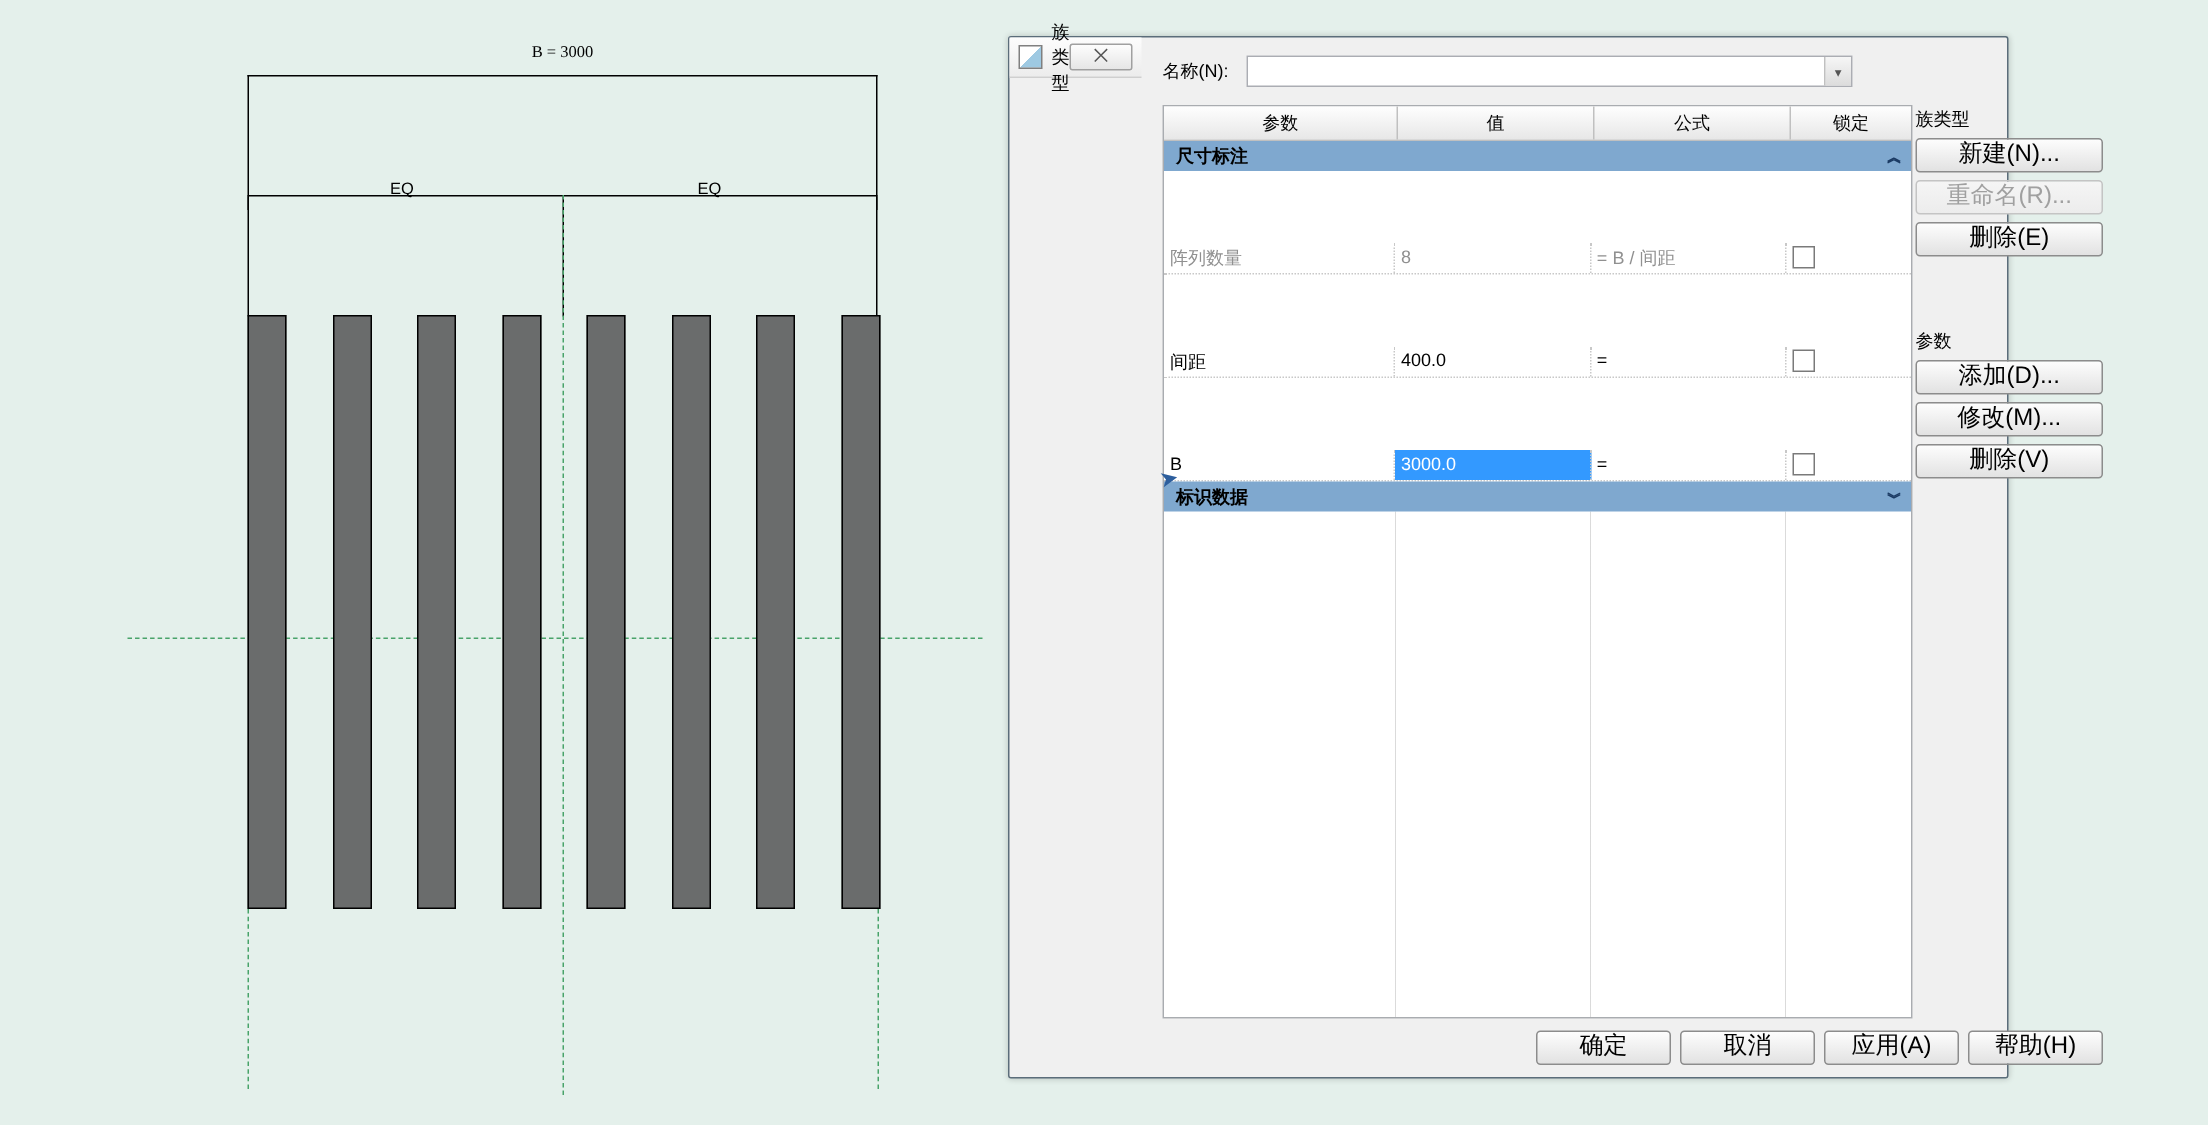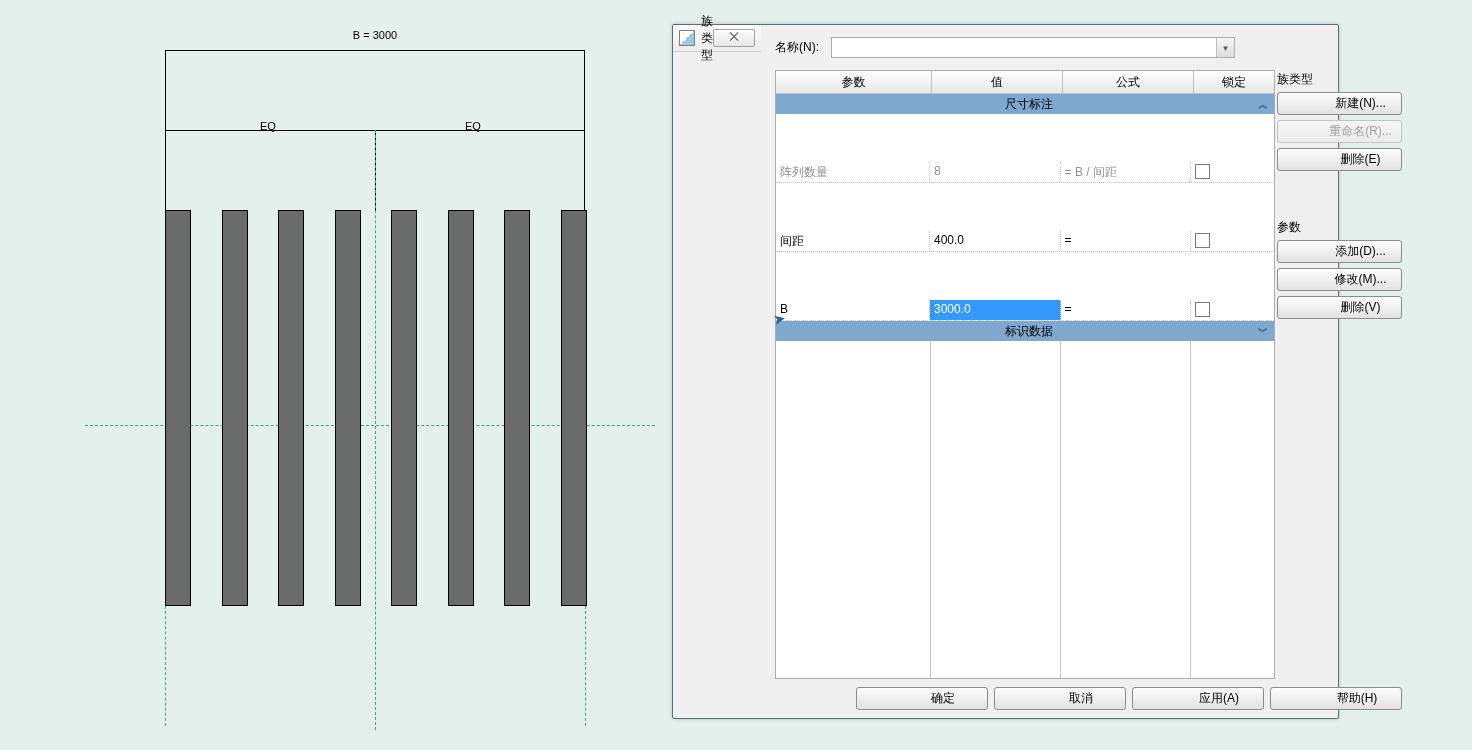--- a/index.html
+++ b/index.html
@@ -20,20 +20,21 @@
     width: 650px; height: 750px;
   }
   .dim-label-top {
     position: absolute;
     width: 420px;
     text-align: center;
     top: 29px;
     left: 165px;
     font-size: 11px;
     color: #000;
+    font-family: Liberation Serif, serif;
   }
   .dim-line-top {
     position: absolute;
     top: 50px; left: 165px;
     width: 420px; height: 12px;
     border-top: 1px solid #000;
   }
   .dim-line-top::before, .dim-line-top::after {
     content:'';
     position:absolute; top:-1px;
@@ -181,27 +182,26 @@
     text-align:center; font-size:12px;
     padding-top:3px;
     position:relative;
   }
   .grid-head div:last-child{border-right:none;}
   .colA{width:155px;} .colB{width:130px;} .colC{width:130px;} .colD{width:80px;}
 
   .grid-group {
     background:#7fa8cf;
     color:#000;
-    font-weight:normal;
+    font-weight:bold;
     height:20px;
     display:flex;align-items:center;
     padding-left:8px;
     font-size:12px;
     position:relative;
-    justify-content:center;
   }
   .grid-group .chev {
     position:absolute; right:6px; top:4px;
     font-size:10px; color:#1b3a63;
   }
 
   .grid-row {
     display:flex; height:20px;
     border-bottom:1px dotted #c8c8c8;
     font-size:12px;
@@ -236,25 +236,24 @@
     width:125px;
     display:flex; flex-direction:column;
   }
   .side-group-title{ font-size:12px; margin:1px 0 4px 0; }
   .btn {
     height:21px;
     margin-bottom:5px;
     border:1px solid #8c8c8c;
     border-radius:3px;
     background:linear-gradient(#fdfdfd,#e2e2e2);
-    font-size:12px;
+    font-size:16px;
     text-align:center;
     line-height:20px;
     cursor:default;
-    padding-left:42px;
   }
   .btn.disabled{ color:#a0a0a0; background:linear-gradient(#f5f5f5,#ececec); border-color:#c4c4c4;}
 
   .bottom-buttons{
     display:flex; justify-content:flex-end; gap:6px;
     margin-top:8px;
   }
   .bottom-buttons .btn{ width:88px; margin-bottom:0;}
 
   

